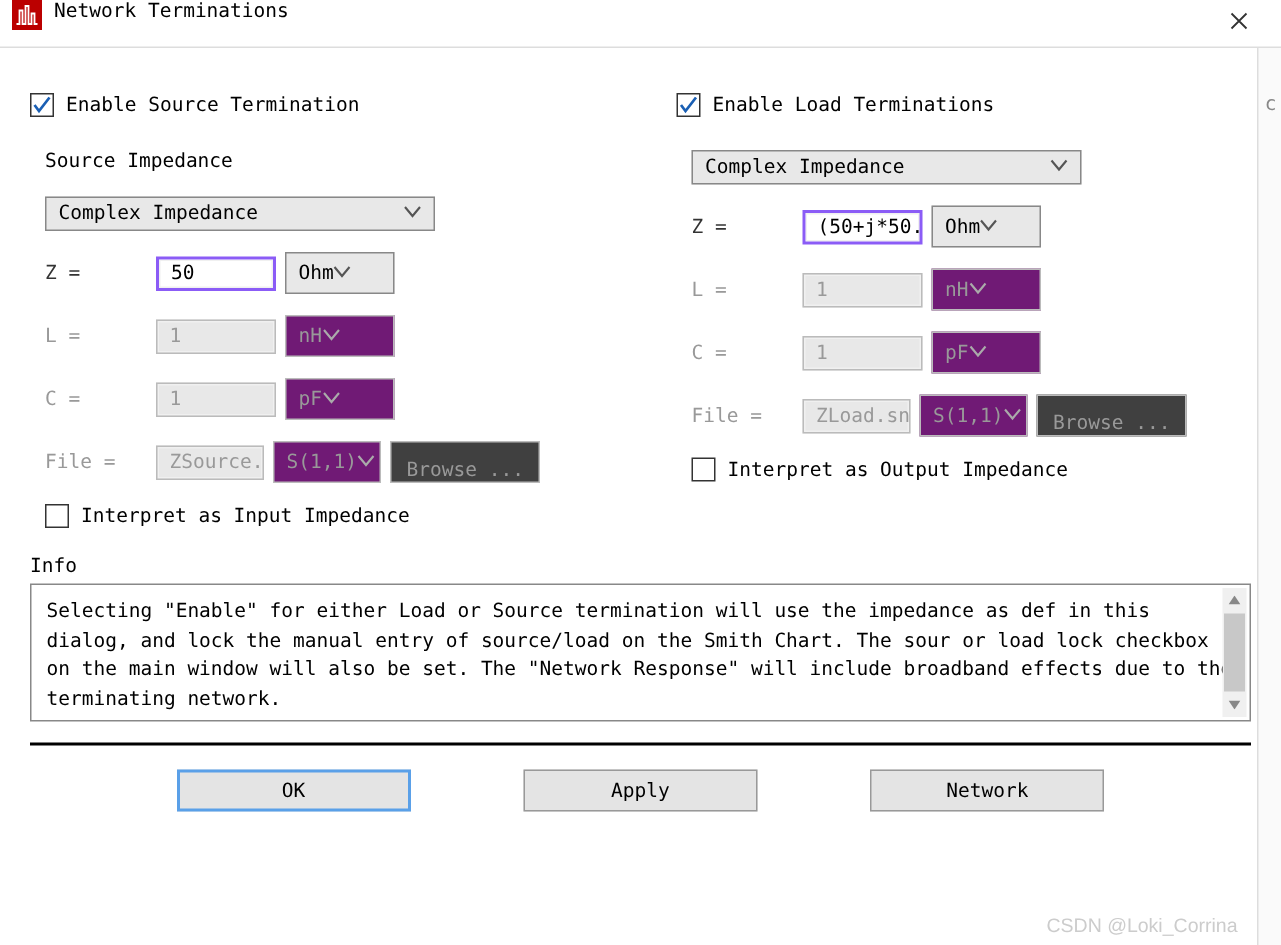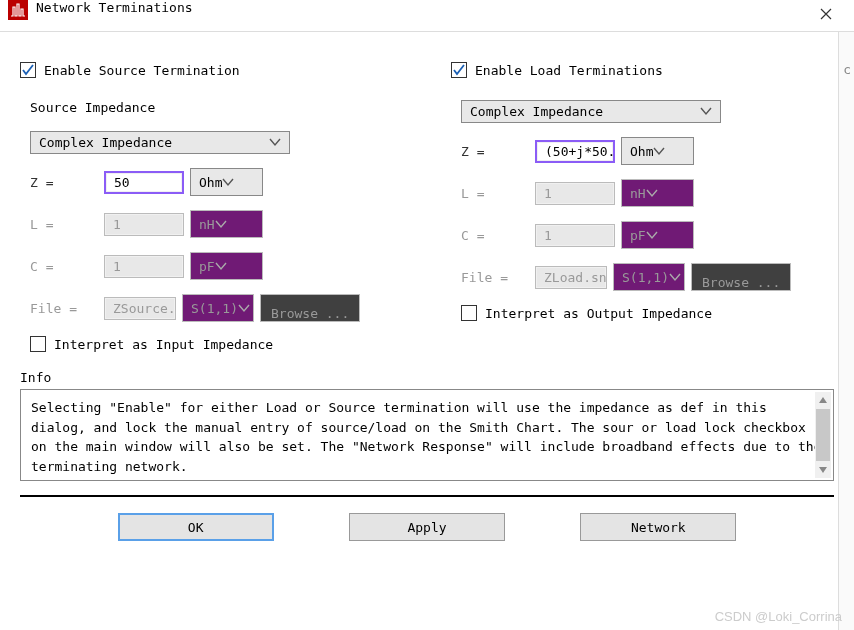--- a/index.html
+++ b/index.html
@@ -170,21 +170,21 @@
       width: 156px;
       height: 28px;
       background: #e4e4e4;
       border: 1px solid #999;
       display: flex; align-items: center; justify-content: center;
       cursor: pointer;
     }
     .ok-btn { border: 2px solid #5aa0e8; }
     .watermark {
       position: absolute;
-      right: 12px;
+      right: 29px;
       bottom: 6px;
       color: #ccc;
       font-size: 13px;
       font-family: sans-serif;
     }
     .right-edge {
       position: absolute;
       right: 0; top: 32px; bottom: 0;
       width: 16px;
       border-left: 1px solid #ddd;

